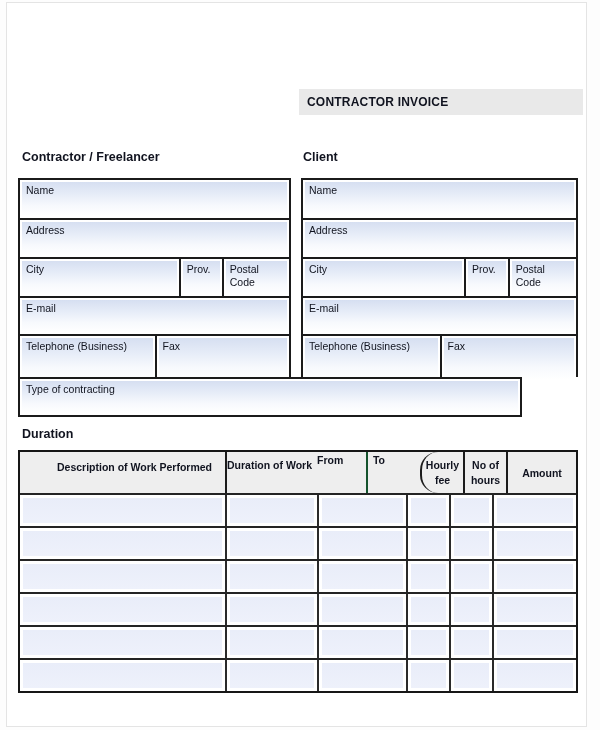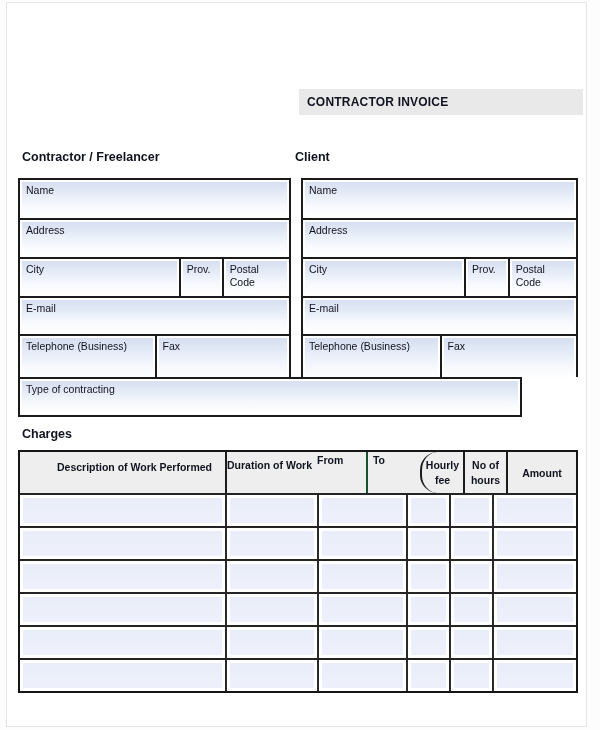--- a/index.html
+++ b/index.html
@@ -9,21 +9,21 @@
   .page *{box-sizing:border-box;}
 
   
   .title-bar{position:absolute;left:292px;top:86px;width:284px;height:26px;
     background:#e9e9e9;display:flex;align-items:center;padding-left:8px;}
   .title-bar span{font-size:12px;font-weight:bold;letter-spacing:.2px;}
 
   
   .sec-label{position:absolute;font-size:12.5px;font-weight:bold;}
   .lbl-contractor{left:15px;top:147px;}
-  .lbl-client{left:288px;top:147px;}
+  .lbl-client{left:296px;top:147px;}
   .lbl-charges{left:15px;top:424px;}
 
   
   .form-table{position:absolute;border:2px solid #1b1b1b;background:#fff;}
   .ft-left{left:11px;top:175px;width:273px;height:199px;}
   .ft-right{left:294px;top:175px;width:277px;height:199px;}
   .ft-type{left:11px;top:374px;width:504px;height:40px;}
   .frow{display:flex;border-top:2px solid #1b1b1b;}
   .frow:first-child{border-top:none;}
   .fcell{flex:1 1 auto;padding:2px;background:#fff;border-left:2px solid #1b1b1b;overflow:hidden;}
@@ -177,21 +177,21 @@
   <div class="form-table ft-type">
     <div class="frow h40full">
       <div class="fcell">
           <div class="ffill">
             <span class="lbl">Type of contracting</span>
           </div>
         </div>
     </div>
   </div>
 
-  <div class="sec-label lbl-charges">Charges</div>
+  <div class="sec-label lbl-charges">Duration</div>
 
   <div class="charges-table">
     <div class="chead">
       <div class="chcell ch-desc">Description of Work Performed</div>
       <div class="chcell ch-dur">
         <div class="dur-top">Duration of Work</div>
         <div class="dur-bottom">
           <div class="sub">From</div>
           <div class="sub to">To</div>
         </div>

